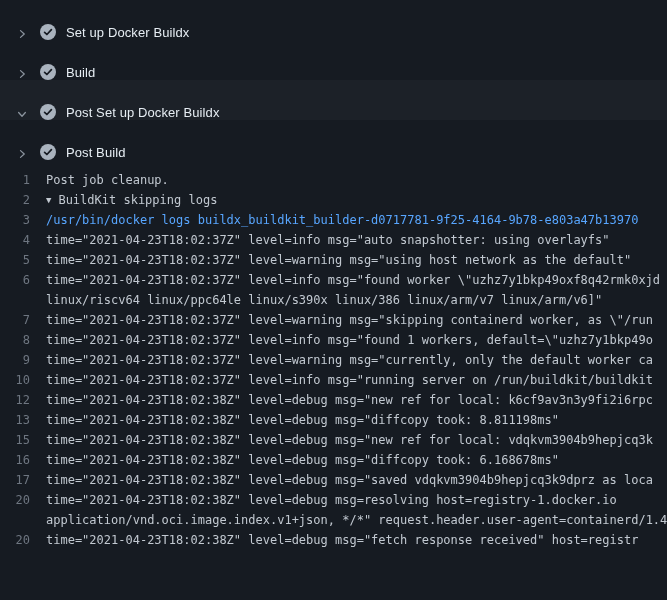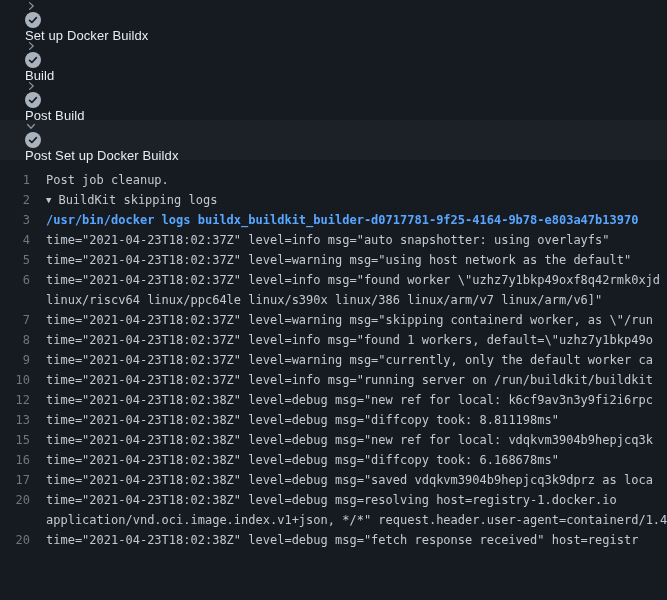--- a/index.html
+++ b/index.html
@@ -14,24 +14,23 @@
   }
   * { box-sizing: border-box; }
   html, body { margin: 0; padding: 0; }
   body {
     width: 667px; height: 600px; overflow: hidden;
     background: var(--bg);
     font-family: "Liberation Sans", sans-serif;
   }
   .steps { width: 100%; }
   .section {
-    display: flex; align-items: flex-start;
-    height: 40px; padding-left: 25px;
+    display: flex; align-items: flex-end;
+    height: 40px; padding-left: 16px;
     cursor: pointer;
-    flex-direction: column;
   }
   .section.expanded { background: var(--header-active-bg); }
   .chev {
     width: 12px; height: 12px; margin-right: 12px;
     display: flex; align-items: center; justify-content: center;
     color: var(--icon); flex: 0 0 12px;
   }
   .chev.down svg { transform: rotate(90deg); }
   .check {
     width: 16px; height: 16px; margin-right: 10px;
@@ -54,21 +53,21 @@
     padding-right: 16px; text-align: right;
     color: var(--line-num);
     cursor: pointer;
     user-select: none;
   }
   .text {
     flex: 1 1 auto;
     white-space: pre; overflow: hidden;
     color: var(--log-text);
   }
-  .text.command { color: var(--link); font-weight: bold; }
+  .text.command { color: var(--link); font-weight: normal; }
   .caret { font-size: 9px; margin-right: 7px; display: inline-block; vertical-align: 1px; }
 </style>
 </head>
 <body>
 
 <div class="steps" id="steps">
     <div class="section">
       <span class="chev">
         <svg viewBox="0 0 16 16" width="12" height="12" aria-hidden="true">
           <path d="M6 3.5 L11 8 L6 12.5" fill="none" stroke="currentColor" stroke-width="1.7" stroke-linecap="round" stroke-linejoin="round"></path>
@@ -89,47 +88,47 @@
         </svg>
       </span>
       <span class="check">
         <svg viewBox="0 0 16 16" width="16" height="16" aria-hidden="true">
           <circle cx="8" cy="8" r="8" fill="#a9b3be"></circle>
           <path d="M4.6 8.3 L6.9 10.5 L11.4 5.7" fill="none" stroke="#161b22" stroke-width="1.7" stroke-linecap="round" stroke-linejoin="round"></path>
         </svg>
       </span>
       <span class="label">Build</span>
     </div>
+    <div class="section expanded">
+      <span class="chev down">
+        <svg viewBox="0 0 16 16" width="12" height="12" aria-hidden="true">
+          <path d="M6 3.5 L11 8 L6 12.5" fill="none" stroke="currentColor" stroke-width="1.7" stroke-linecap="round" stroke-linejoin="round"></path>
+        </svg>
+      </span>
+      <span class="check">
+        <svg viewBox="0 0 16 16" width="16" height="16" aria-hidden="true">
+          <circle cx="8" cy="8" r="8" fill="#a9b3be"></circle>
+          <path d="M4.6 8.3 L6.9 10.5 L11.4 5.7" fill="none" stroke="#161b22" stroke-width="1.7" stroke-linecap="round" stroke-linejoin="round"></path>
+        </svg>
+      </span>
+      <span class="label">Post Set up Docker Buildx</span>
+    </div>
     <div class="section">
       <span class="chev">
         <svg viewBox="0 0 16 16" width="12" height="12" aria-hidden="true">
           <path d="M6 3.5 L11 8 L6 12.5" fill="none" stroke="currentColor" stroke-width="1.7" stroke-linecap="round" stroke-linejoin="round"></path>
         </svg>
       </span>
       <span class="check">
         <svg viewBox="0 0 16 16" width="16" height="16" aria-hidden="true">
           <circle cx="8" cy="8" r="8" fill="#a9b3be"></circle>
           <path d="M4.6 8.3 L6.9 10.5 L11.4 5.7" fill="none" stroke="#161b22" stroke-width="1.7" stroke-linecap="round" stroke-linejoin="round"></path>
         </svg>
       </span>
       <span class="label">Post Build</span>
-    </div>
-    <div class="section expanded">
-      <span class="chev down">
-        <svg viewBox="0 0 16 16" width="12" height="12" aria-hidden="true">
-          <path d="M6 3.5 L11 8 L6 12.5" fill="none" stroke="currentColor" stroke-width="1.7" stroke-linecap="round" stroke-linejoin="round"></path>
-        </svg>
-      </span>
-      <span class="check">
-        <svg viewBox="0 0 16 16" width="16" height="16" aria-hidden="true">
-          <circle cx="8" cy="8" r="8" fill="#a9b3be"></circle>
-          <path d="M4.6 8.3 L6.9 10.5 L11.4 5.7" fill="none" stroke="#161b22" stroke-width="1.7" stroke-linecap="round" stroke-linejoin="round"></path>
-        </svg>
-      </span>
-      <span class="label">Post Set up Docker Buildx</span>
     </div>
   </div>
 <div class="log" id="log">
     <div class="logrow">
       <span class="num">1</span>
       <span class="text">Post job cleanup.</span>
     </div>
     <div class="logrow">
       <span class="num">2</span>
       <span class="text"><span class="caret">▼</span><span>BuildKit skipping logs</span></span>

